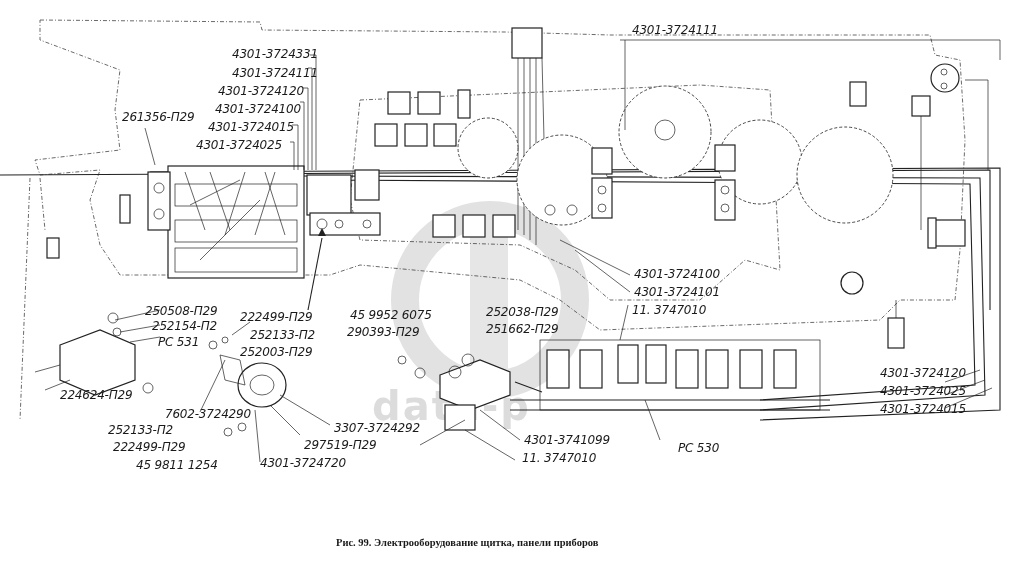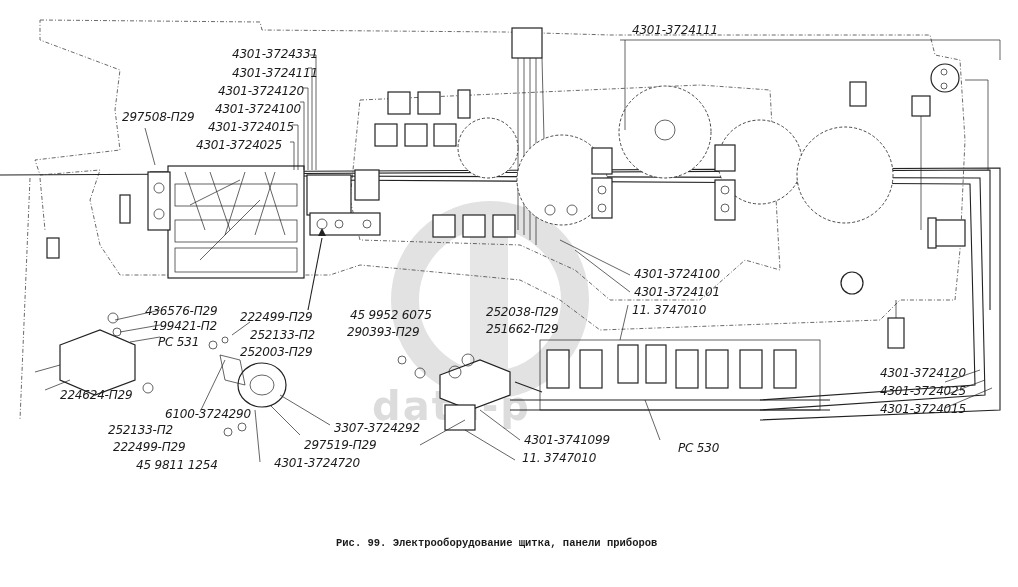--- a/index.html
+++ b/index.html
@@ -1,19 +1,19 @@
 <!DOCTYPE html>
 <html><head>
 <meta charset="utf-8">
 <style>
   html,body{margin:0;padding:0;background:#fff;}
   body{width:1018px;height:587px;position:relative;overflow:hidden;font-family:"DejaVu Sans",sans-serif;}
   #stage{position:absolute;left:0;top:0;width:1018px;height:587px;}
   .lbl{position:absolute;font-family:"DejaVu Sans",sans-serif;font-style:italic;font-size:12px;color:#1a1a1a;white-space:nowrap;letter-spacing:-0.2px;line-height:1;}
-  .caption{position:absolute;left:336px;top:537px;font-family:Liberation Mono, monospace;font-weight:bold;font-size:10.5px;color:#1a1a1a;white-space:nowrap;text-align:right;}
+  .caption{position:absolute;left:336px;top:537px;font-family:Liberation Serif, serif;font-weight:bold;font-size:10.5px;color:#1a1a1a;white-space:nowrap;text-align:right;}
   .wm{position:absolute;color:#d9d9d9;font-family:"DejaVu Sans",sans-serif;font-weight:bold;font-size:40px;left:372px;top:383px;letter-spacing:2px;opacity:.9;}
   svg .w{fill:none;stroke:#222;stroke-width:1.1;}
   svg .t{fill:none;stroke:#222;stroke-width:.7;}
   svg .d{fill:none;stroke:#444;stroke-width:.8;stroke-dasharray:4 2 1 2;}
   svg .box{fill:#fff;stroke:#222;stroke-width:1.2;}
   svg .g{fill:#fff;stroke:#333;stroke-width:.9;stroke-dasharray:3 2;}
 </style>
 </head>
 <body>
 
@@ -168,47 +168,47 @@
       <path class="t" d="M200 412 L225 360 M300 435 L270 405 M260 462 L255 410 M330 425 L280 395"></path>
     </g>
   </svg>
 
   <div class="lbl" style="left:232px;top:48px">4301-3724331</div>
   <div class="lbl" style="left:232px;top:67px">4301-3724111</div>
   <div class="lbl" style="left:218px;top:85px">4301-3724120</div>
   <div class="lbl" style="left:215px;top:103px">4301-3724100</div>
   <div class="lbl" style="left:208px;top:121px">4301-3724015</div>
   <div class="lbl" style="left:196px;top:139px">4301-3724025</div>
-  <div class="lbl" style="left:122px;top:111px">297508-П29</div>
+  <div class="lbl" style="left:122px;top:111px">261356-П29</div>
 
   <div class="lbl" style="left:632px;top:24px">4301-3724111</div>
 
   <div class="lbl" style="left:634px;top:268px">4301-3724100</div>
   <div class="lbl" style="left:634px;top:286px">4301-3724101</div>
   <div class="lbl" style="left:632px;top:304px">11. 3747010</div>
 
   <div class="lbl" style="left:880px;top:367px">4301-3724120</div>
   <div class="lbl" style="left:880px;top:385px">4301-3724025</div>
   <div class="lbl" style="left:880px;top:403px">4301-3724015</div>
 
-  <div class="lbl" style="left:145px;top:305px">436576-П29</div>
-  <div class="lbl" style="left:152px;top:320px">199421-П2</div>
+  <div class="lbl" style="left:145px;top:305px">250508-П29</div>
+  <div class="lbl" style="left:152px;top:320px">252154-П2</div>
   <div class="lbl" style="left:158px;top:336px">РС 531</div>
   <div class="lbl" style="left:60px;top:389px">224624-П29</div>
 
   <div class="lbl" style="left:240px;top:311px">222499-П29</div>
   <div class="lbl" style="left:250px;top:329px">252133-П2</div>
   <div class="lbl" style="left:240px;top:346px">252003-П29</div>
-  <div class="lbl" style="left:165px;top:408px">6100-3724290</div>
+  <div class="lbl" style="left:165px;top:408px">7602-3724290</div>
   <div class="lbl" style="left:108px;top:424px">252133-П2</div>
   <div class="lbl" style="left:113px;top:441px">222499-П29</div>
   <div class="lbl" style="left:136px;top:459px">45 9811 1254</div>
   <div class="lbl" style="left:334px;top:422px">3307-3724292</div>
   <div class="lbl" style="left:304px;top:439px">297519-П29</div>
-  <div class="lbl" style="left:274px;top:457px">4301-3724720</div>
+  <div class="lbl" style="left:260px;top:457px">4301-3724720</div>
 
   <div class="lbl" style="left:350px;top:309px">45 9952 6075</div>
   <div class="lbl" style="left:347px;top:326px">290393-П29</div>
   <div class="lbl" style="left:486px;top:306px">252038-П29</div>
   <div class="lbl" style="left:486px;top:323px">251662-П29</div>
   <div class="lbl" style="left:524px;top:434px">4301-3741099</div>
   <div class="lbl" style="left:522px;top:452px">11. 3747010</div>
 
   <div class="lbl" style="left:678px;top:442px">РС 530</div>
 

